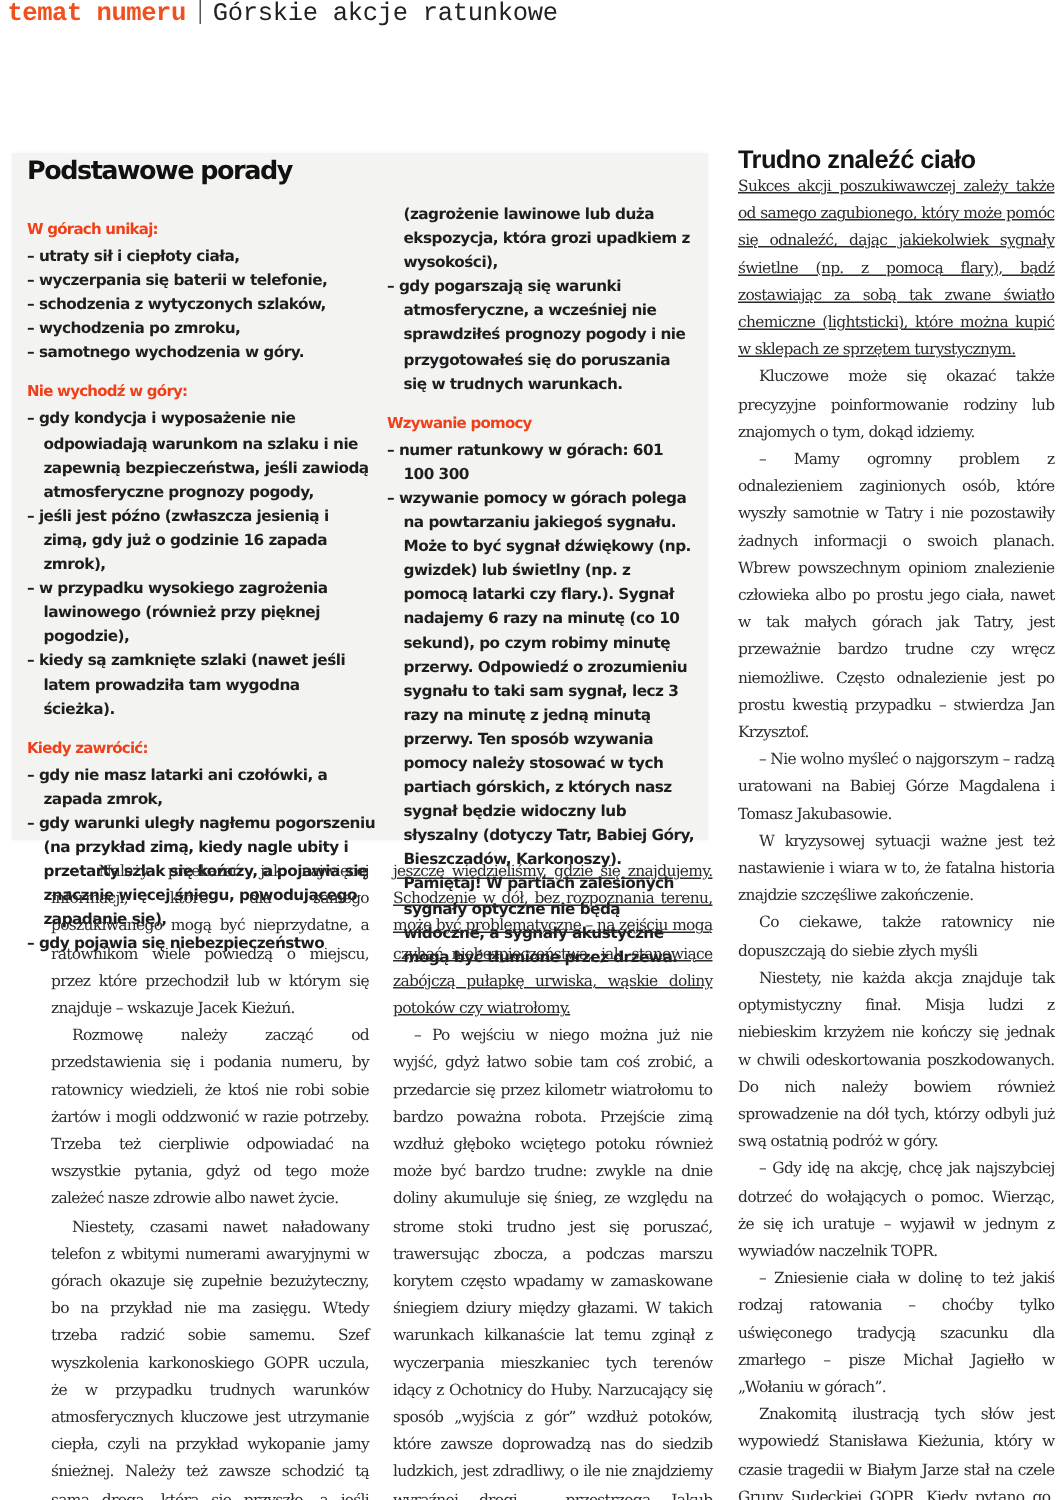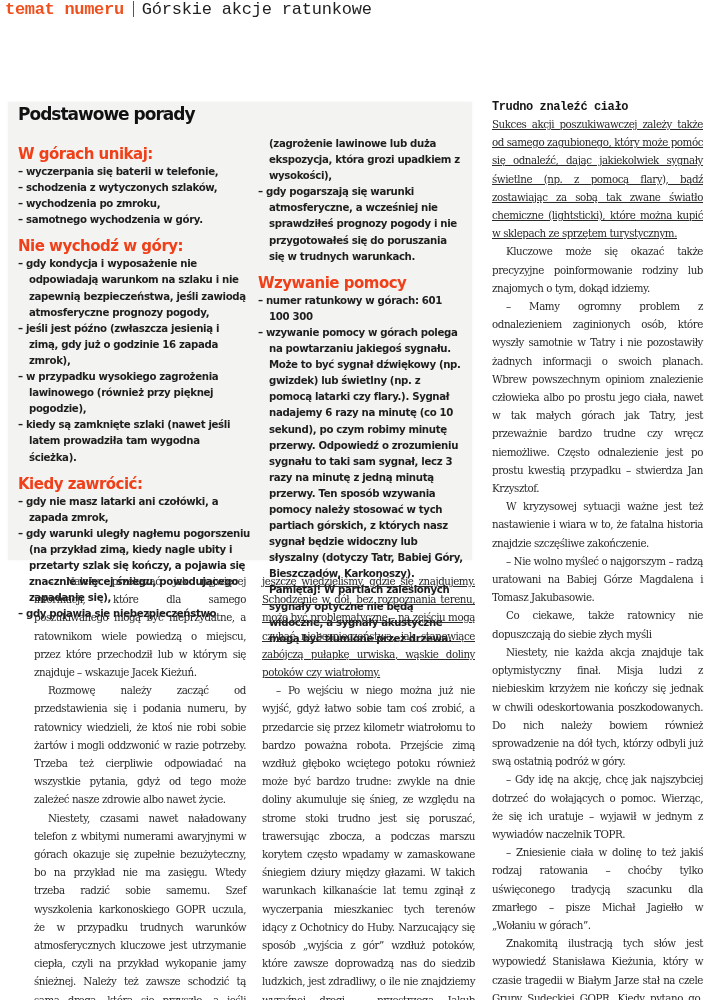--- a/index.html
+++ b/index.html
@@ -19,47 +19,48 @@
   .box {
     position: absolute; left: 8px; top: 102px; width: 464px; height: 458px;
     background: #f3f3f1; box-shadow: 0 0 3px rgba(0,0,0,0.05);
   }
   .box h1 {
     position: absolute; left: 10px; top: 2px; margin: 0;
     font-family: "DejaVu Sans", sans-serif; font-weight: bold; font-size: 17px;
     letter-spacing: -1px; color: #111;
   }
   .tipcol { position: absolute; font-family: "DejaVu Sans", sans-serif; font-size: 10.2px; line-height: 16.1px; font-weight: bold; color: #1e1e1e; letter-spacing: -0.35px; }
-  .tipcol h3 { margin: 0; color: #f0401a; font-size: 15px; line-height: 20px; font-weight: bold; letter-spacing: -0.5px; }
+  .tipcol h3 { margin: 0; color: #f0401a; font-size: 10px; line-height: 20px; font-weight: bold; letter-spacing: -0.5px; }
   .tipcol ul { list-style: none; margin: 0; padding: 0; }
   .tipcol li { padding-left: 11px; text-indent: -11px; }
   .tipcol li.cont { padding-left: 11px; text-indent: 0; }
   .tipcol p { margin: 0; padding-left: 11px; }
   .tipcol .group { margin-bottom: 8px; }
 
   .serif { font-family: "DejaVu Serif", serif; font-size: 10.3px; line-height: 18.2px; color: #2a2a2a; text-align: justify; letter-spacing: -0.45px; }
   .serif p { margin: 0; text-indent: 14px; }
   .serif p.noindent { text-indent: 0; text-decoration: underline; }
   .col { position: absolute; }
-  .rh { font-family: Liberation Mono, monospace; font-weight: bold; font-size: 12px; line-height: 16px; color: #151515; letter-spacing: -0.4px; margin: 0; }
+  .rh { font-family: Liberation Sans, sans-serif; font-weight: bold; font-size: 17px; line-height: 16px; color: #151515; letter-spacing: -0.4px; margin: 0; }
 </style>
 </head>
 <body>
 
 <div class="header">
   <span class="section">temat numeru</span><span class="sep"></span><span class="title">Górskie akcje ratunkowe</span>
 </div>
 
 <div class="box">
   <h1>Podstawowe porady</h1>
 
   <div class="tipcol" style="left:10px; top:42px; width:232px;">
     <div class="group">
       <h3>W górach unikaj:</h3>
       <ul>
+        <li>– utraty sił i ciepłoty ciała,</li>
         <li>– wyczerpania się baterii w telefonie,</li>
         <li>– schodzenia z wytyczonych szlaków,</li>
         <li>– wychodzenia po zmroku,</li>
         <li>– samotnego wychodzenia w góry.</li>
       </ul>
     </div>
     <div class="group">
       <h3>Nie wychodź w góry:</h3>
       <ul>
         <li>– gdy kondycja i wyposażenie nie odpowiadają warunkom na szlaku i nie zapewnią bezpieczeństwa, jeśli zawiodą atmosferyczne prognozy pogody,</li>
@@ -103,20 +104,20 @@
 <div class="col serif" style="left:262px; top:572px; width:213px;">
   <p class="noindent">jeszcze wiedzieliśmy, gdzie się znajdujemy. Schodzenie w dół, bez rozpoznania terenu, może być problematyczne – na zejściu mogą czyhać niebezpieczeństwa, jak stanowiące zabójczą pułapkę urwiska, wąskie doliny potoków czy wiatrołomy.</p>
   <p>– Po wejściu w niego można już nie wyjść, gdyż łatwo sobie tam coś zrobić, a przedarcie się przez kilometr wiatrołomu to bardzo poważna robota. Przejście zimą wzdłuż głęboko wciętego potoku również może być bardzo trudne: zwykle na dnie doliny akumuluje się śnieg, ze względu na strome stoki trudno jest się poruszać, trawersując zbocza, a podczas marszu korytem często wpadamy w zamaskowane śniegiem dziury między głazami. W takich warunkach kilkanaście lat temu zginął z wyczerpania mieszkaniec tych terenów idący z Ochotnicy do Huby. Narzucający się sposób „wyjścia z gór” wzdłuż potoków, które zawsze doprowadzą nas do siedzib ludzkich, jest zdradliwy, o ile nie znajdziemy wyraźnej drogi – przestrzega Jakub Radliński.</p>
 </div>
 
 <div class="col serif" style="left:492px; top:99px; width:211px;">
   <h2 class="rh">Trudno znaleźć ciało</h2>
   <p class="noindent">Sukces akcji poszukiwawczej zależy także od samego zagubionego, który może pomóc się odnaleźć, dając jakiekolwiek sygnały świetlne (np. z pomocą flary), bądź zostawiając za sobą tak zwane światło chemiczne (lightsticki), które można kupić w sklepach ze sprzętem turystycznym.</p>
   <p>Kluczowe może się okazać także precyzyjne poinformowanie rodziny lub znajomych o tym, dokąd idziemy.</p>
   <p>– Mamy ogromny problem z odnalezieniem zaginionych osób, które wyszły samotnie w Tatry i nie pozostawiły żadnych informacji o swoich planach. Wbrew powszechnym opiniom znalezienie człowieka albo po prostu jego ciała, nawet w tak małych górach jak Tatry, jest przeważnie bardzo trudne czy wręcz niemożliwe. Często odnalezienie jest po prostu kwestią przypadku – stwierdza Jan Krzysztof.</p>
+  <p>– Nie wolno myśleć o najgorszym – radzą uratowani na Babiej Górze Magdalena i Tomasz Jakubasowie.</p>
   <p>W kryzysowej sytuacji ważne jest też nastawienie i wiara w to, że fatalna historia znajdzie szczęśliwe zakończenie.</p>
-  <p>– Nie wolno myśleć o najgorszym – radzą uratowani na Babiej Górze Magdalena i Tomasz Jakubasowie.</p>
   <p>Co ciekawe, także ratownicy nie dopuszczają do siebie złych myśli</p>
   <p>Niestety, nie każda akcja znajduje tak optymistyczny finał. Misja ludzi z niebieskim krzyżem nie kończy się jednak w chwili odeskortowania poszkodowanych. Do nich należy bowiem również sprowadzenie na dół tych, którzy odbyli już swą ostatnią podróż w góry.</p>
   <p>– Gdy idę na akcję, chcę jak najszybciej dotrzeć do wołających o pomoc. Wierząc, że się ich uratuje – wyjawił w jednym z wywiadów naczelnik TOPR.</p>
   <p>– Zniesienie ciała w dolinę to też jakiś rodzaj ratowania – choćby tylko uświęconego tradycją szacunku dla zmarłego – pisze Michał Jagiełło w „Wołaniu w górach”.</p>
   <p><span>Znakomitą ilustracją tych słów jest wypowiedź Stanisława Kieżunia, który w czasie tragedii w Białym Jarze stał na czele Grupy Sudeckiej GOPR. Kiedy pytano go, jaki był sens angażowania dużych sił w akcję poszukiwawczą, chociaż nie było już nadziei na odnalezienie kogokolwiek żywego, ratownik odparł: – Myśmy działali w interesie życia. W interesie spokoju rodzin ofiar dotkniętych tą straszną tragedią. Musieli oni mieć dowody, że uczyniliśmy wszystko, co było możliwe. My nie znamy określenia „za późno”! Nie pozwala nam na to przysięga, którą złożyliśmy.</span></p>
 </div>
 
 </body></html>

